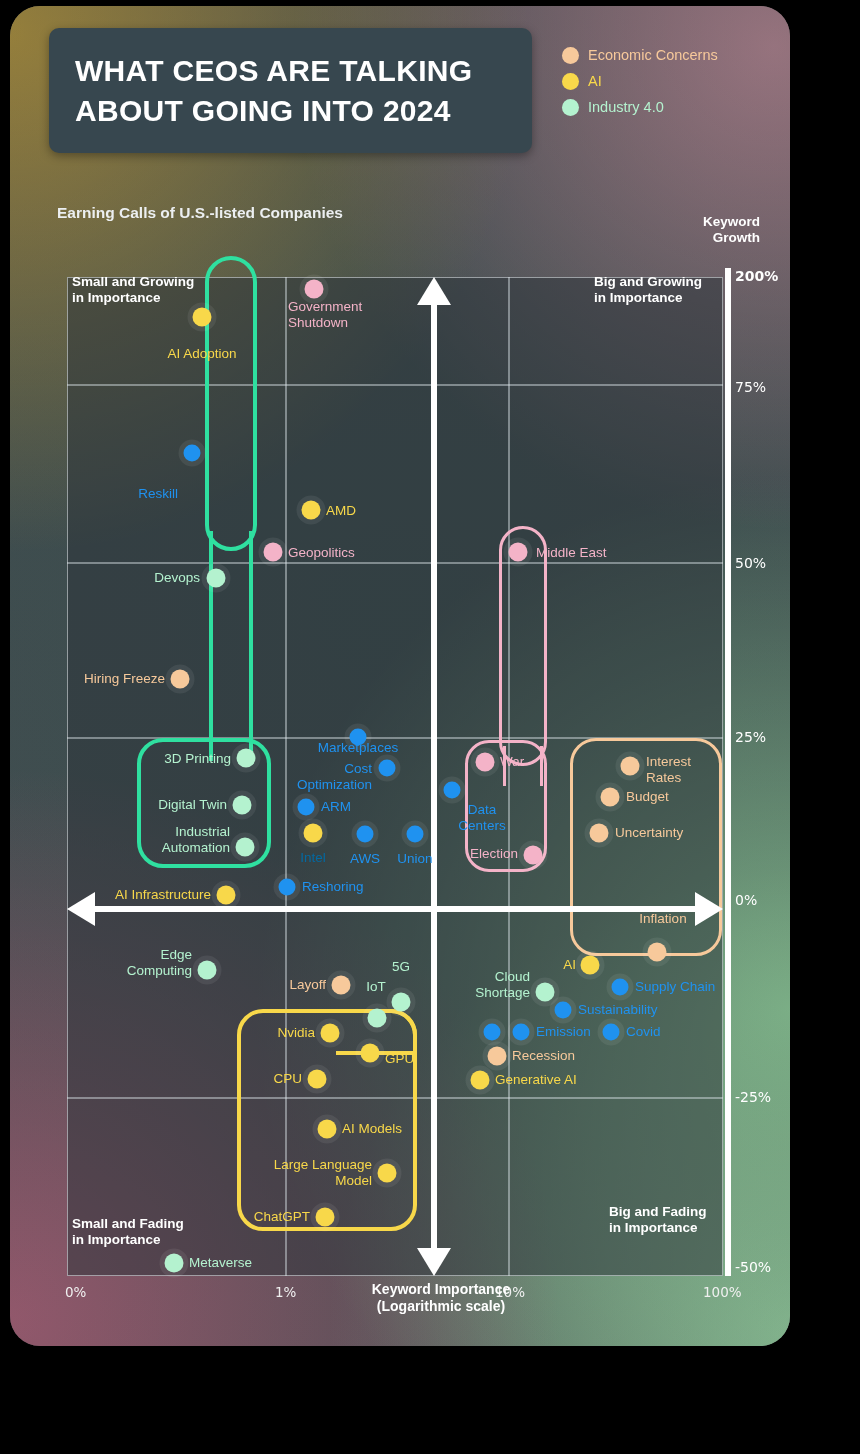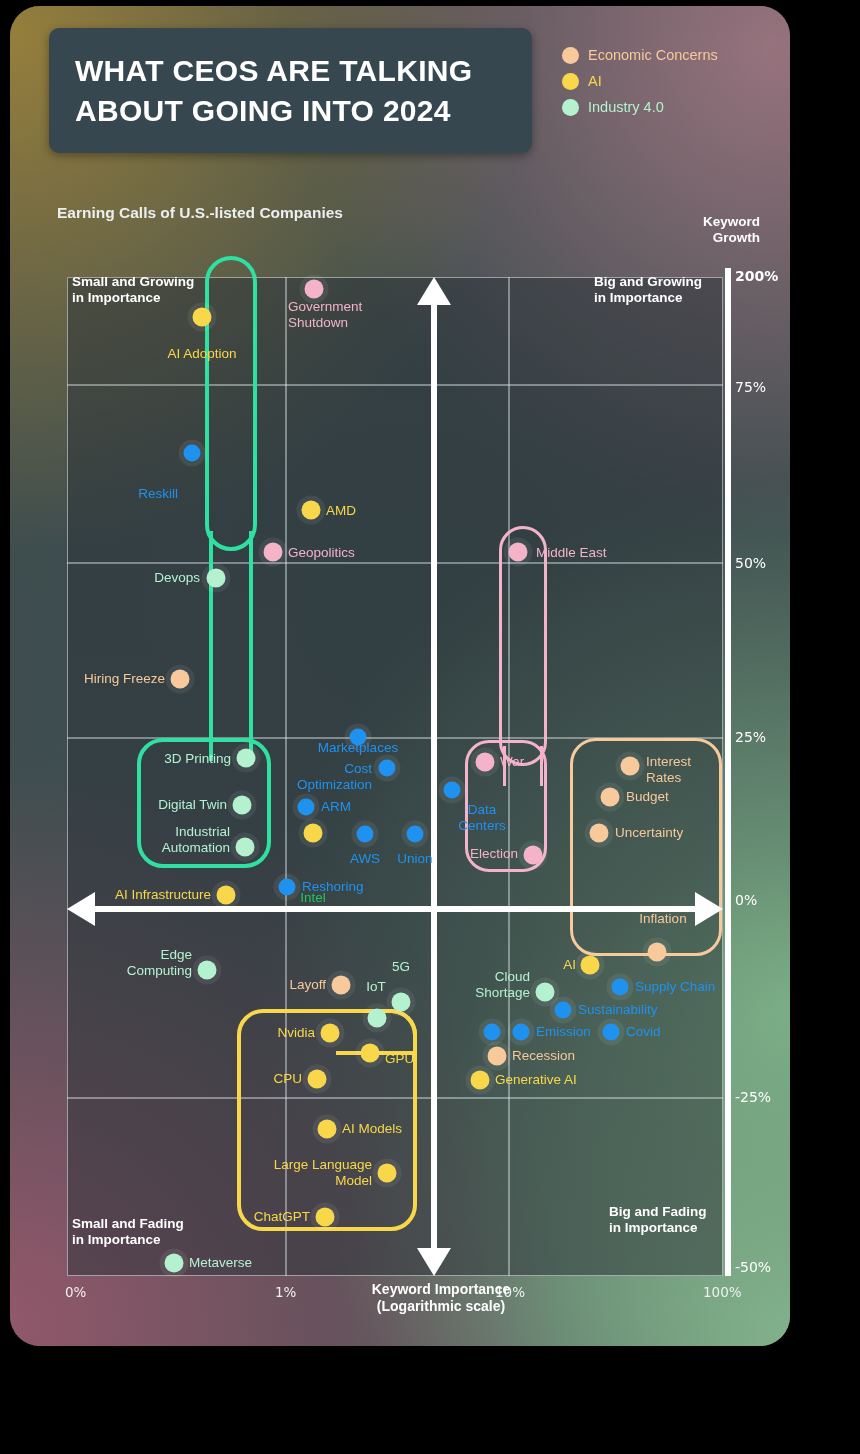--- a/index.html
+++ b/index.html
@@ -188,21 +188,21 @@
         <div class="bub" title="ARM" style="left: 249px; top: 541px; width: 17px; height: 17px; background: rgb(31, 146, 240); box-shadow: rgba(255, 255, 255, 0.07) 0px 0px 0px 5px;"></div>
         <div class="lab" style="color: rgb(31, 146, 240); left: 264px; top: 541px; transform: translate(0px, -50%);">ARM</div>
         <div class="bub" title="Data Centers" style="left: 395px; top: 524px; width: 17px; height: 17px; background: rgb(31, 146, 240); box-shadow: rgba(255, 255, 255, 0.07) 0px 0px 0px 5px;"></div>
         <div class="lab" style="color: rgb(31, 146, 240); left: 425px; top: 551px; transform: translate(-50%, -50%); text-align: center;">Data
 Centers</div>
         <div class="bub" title="Digital Twin" style="left: 185px; top: 539px; width: 19px; height: 19px; background: rgb(180, 242, 207); box-shadow: rgba(255, 255, 255, 0.07) 0px 0px 0px 5px;"></div>
         <div class="lab" style="color: rgb(180, 242, 207); left: 170px; top: 539px; transform: translate(-100%, -50%); text-align: right;">Digital Twin</div>
         <div class="bub" title="Uncertainty" style="left: 542px; top: 567px; width: 19px; height: 19px; background: rgb(247, 201, 155); box-shadow: rgba(255, 255, 255, 0.07) 0px 0px 0px 5px;"></div>
         <div class="lab" style="color: rgb(247, 201, 155); left: 558px; top: 567px; transform: translate(0px, -50%);">Uncertainty</div>
         <div class="bub" title="Intel" style="left: 256px; top: 567px; width: 19px; height: 19px; background: rgb(248, 216, 74); box-shadow: rgba(255, 255, 255, 0.07) 0px 0px 0px 5px;"></div>
-        <div class="lab" style="color: #22c55e; left: 256px; top: 584px; transform: translate(-50%, 0px); text-align: right; margin-top: 40px;">Intel</div>
+        <div class="lab" style="color: #0369a1; left: 256px; top: 584px; transform: translate(-50%, 0px); text-align: right;">Intel</div>
         <div class="bub" title="AWS" style="left: 308px; top: 568px; width: 17px; height: 17px; background: rgb(31, 146, 240); box-shadow: rgba(255, 255, 255, 0.07) 0px 0px 0px 5px;"></div>
         <div class="lab" style="color: rgb(31, 146, 240); left: 308px; top: 585px; transform: translate(-50%, 0px); text-align: center;">AWS</div>
         <div class="bub" title="Union" style="left: 358px; top: 568px; width: 17px; height: 17px; background: rgb(31, 146, 240); box-shadow: rgba(255, 255, 255, 0.07) 0px 0px 0px 5px;"></div>
         <div class="lab" style="color: rgb(31, 146, 240); left: 358px; top: 585px; transform: translate(-50%, 0px); text-align: center;">Union</div>
         <div class="bub" title="Election" style="left: 476px; top: 589px; width: 19px; height: 19px; background: rgb(244, 179, 200); box-shadow: rgba(255, 255, 255, 0.07) 0px 0px 0px 5px;"></div>
         <div class="lab" style="color: rgb(244, 179, 200); left: 461px; top: 588px; transform: translate(-100%, -50%); text-align: right;">Election</div>
         <div class="bub" title="Industrial Automation" style="left: 188px; top: 581px; width: 19px; height: 19px; background: rgb(180, 242, 207); box-shadow: rgba(255, 255, 255, 0.07) 0px 0px 0px 5px;"></div>
         <div class="lab" style="color: rgb(180, 242, 207); left: 173px; top: 573px; transform: translate(-100%, -50%); text-align: right;">Industrial
 Automation</div>
         <div class="bub" title="Reshoring" style="left: 230px; top: 621px; width: 17px; height: 17px; background: rgb(31, 146, 240); box-shadow: rgba(255, 255, 255, 0.07) 0px 0px 0px 5px;"></div>

